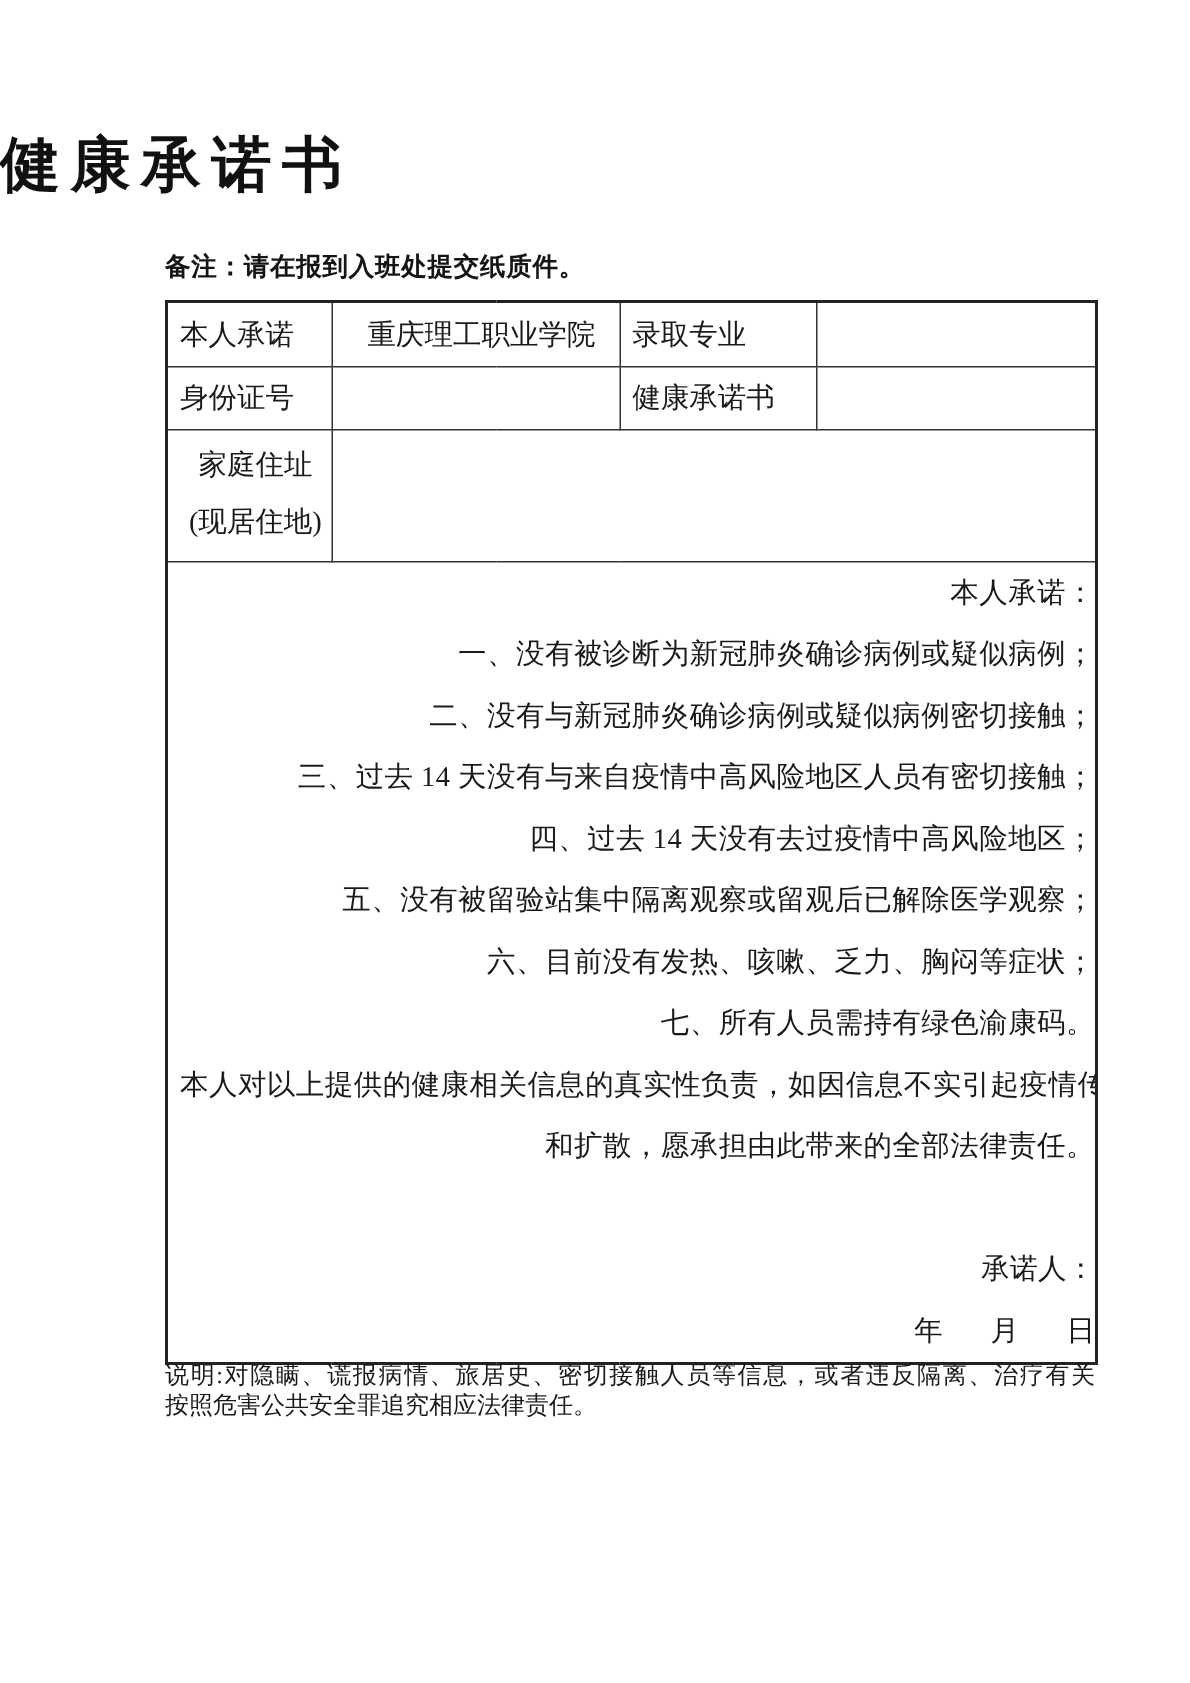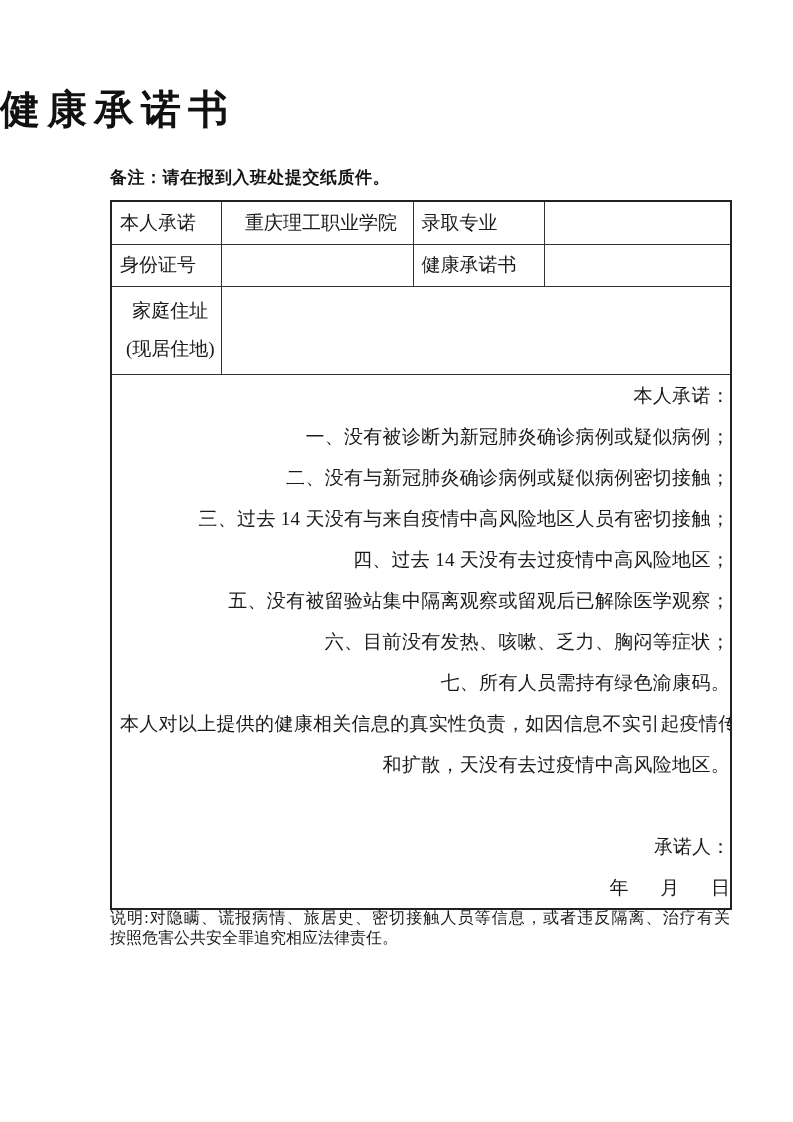--- a/index.html
+++ b/index.html
@@ -93,21 +93,21 @@
     <td colspan="6" class="commit-cell">
       <div class="commit-line">本人承诺：</div>
       <div class="commit-line">一、没有被诊断为新冠肺炎确诊病例或疑似病例；</div>
       <div class="commit-line">二、没有与新冠肺炎确诊病例或疑似病例密切接触；</div>
       <div class="commit-line">三、过去 14 天没有与来自疫情中高风险地区人员有密切接触；</div>
       <div class="commit-line">四、过去 14 天没有去过疫情中高风险地区；</div>
       <div class="commit-line">五、没有被留验站集中隔离观察或留观后已解除医学观察；</div>
       <div class="commit-line">六、目前没有发热、咳嗽、乏力、胸闷等症状；</div>
       <div class="commit-line">七、所有人员需持有绿色渝康码。</div>
       <div class="commit-line">本人对以上提供的健康相关信息的真实性负责，如因信息不实引起疫情传播</div>
-      <div class="commit-line">和扩散，天没有去过疫情中高风险地区。</div>
+      <div class="commit-line">和扩散，愿承担由此带来的全部法律责任。</div>
       <div class="spacer-line"></div>
       <div class="sig-line">承诺人：</div>
       <div class="sig-line">
         <span class="date-part">年</span>
         <span class="date-part">月</span>
         <span class="date-part">日</span>
       </div>
     </td>
   </tr>
 </tbody>

